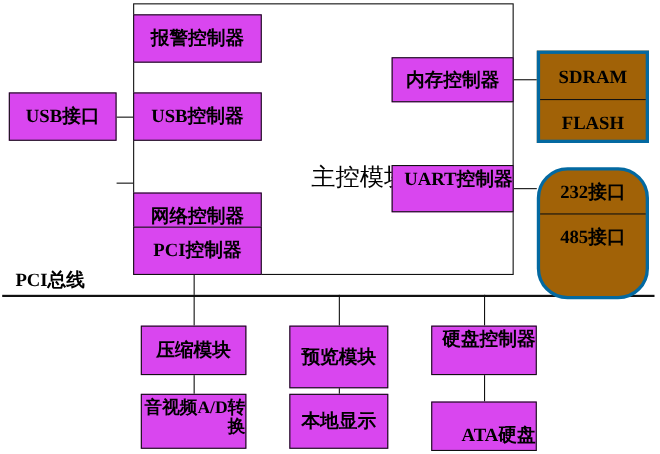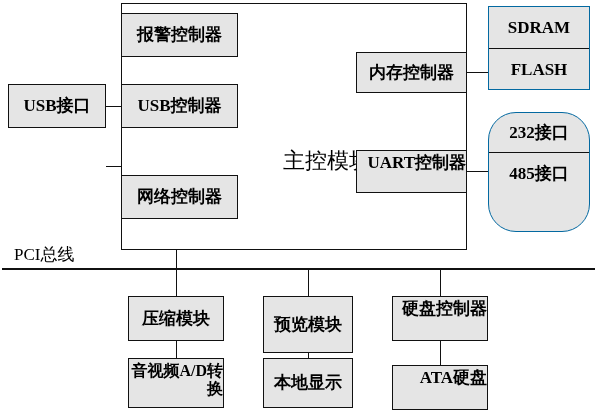--- a/index.html
+++ b/index.html
@@ -12,36 +12,37 @@
     width: 600px;
     height: 413px;
     background: #ffffff;
     font-family: "Liberation Serif", "DejaVu Serif", serif;
     overflow: hidden;
   }
   .box {
     position: absolute;
     box-sizing: border-box;
     border: 1px solid #111111;
-    background: #e5e5e5;
+    background: #d946ef;
     display: flex;
     align-items: center;
     justify-content: center;
     text-align: center;
     font-weight: bold;
     color: #000000;
     line-height: 1.15;
     z-index: 3;
   }
   .group {
     position: absolute;
     box-sizing: border-box;
-    border: 1px solid #0369a1;
-    background: #e5e5e5;
+    border: 3px solid #0369a1;
+    background: #a16207;
     z-index: 3;
+    margin-top: 40px;
   }
   .group .cell {
     box-sizing: border-box;
     display: flex;
     align-items: center;
     justify-content: center;
     text-align: center;
     font-weight: bold;
     color: #000000;
     border-bottom: 1px solid #111111;
@@ -75,21 +76,21 @@
     z-index: 2;
   }
   .bus {
     position: absolute;
     background: #111111;
     height: 2px;
     z-index: 2;
   }
   .bus-label {
     position: absolute;
-    font-weight: normal;
+    font-weight: bold;
     color: #000000;
     white-space: nowrap;
     z-index: 4;
   }
   .t22 { font-size: 22px; margin-top: 39px; }
   .t17 { font-size: 17px; }
   .t16 { font-size: 16px; }
   .wrap-right {
     text-align: right;
     padding-right: 6px;
@@ -113,20 +114,23 @@
   <div class="line-h" style="left:106px; top:166px; width:15px;"></div>
 
   <div class="box t17" style="left:121px; top:13px; width:117px; height:44px;">
     <span>报警控制器</span>
   </div>
   <div class="box t17" style="left:121px; top:84px; width:117px; height:44px;">
     <span>USB控制器</span>
   </div>
   <div class="box t17" style="left:121px; top:144px; width:117px; height:44px;margin-top:31px;">
     <span>网络控制器</span>
+  </div>
+  <div class="box t17" style="left:121px; top:206px; width:117px; height:44px;">
+    <span>PCI控制器</span>
   </div>
 
   <div class="box t17" style="left:356px; top:52px; width:111px; height:41px;">
     <span>内存控制器</span>
   </div>
   <div class="box t17" style="left:356px; top:150px; width:111px; height:43px; display:block; padding-top:2px;">
     <span class="wrap-right">UART控制器</span>
   </div>
 
   <div class="line-h" style="left:467px; top:72px; width:21px;"></div>
@@ -172,17 +176,17 @@
   </div>
   <div class="line-v" style="left:308px; top:341px; height:17px;"></div>
   <div class="box t17" style="left:263px; top:358px; width:90px; height:50px;">
     <span>本地显示</span>
   </div>
 
   <div class="box t17" style="left:392px; top:296px; width:96px; height:45px; display:block; padding-top:2px;">
     <span class="wrap-right">硬盘控制器</span>
   </div>
   <div class="line-v" style="left:440px; top:341px; height:24px;"></div>
-  <div class="box t17" style="left:392px; top:365px; width:96px; height:45px; display:block; padding-top:2px;">
+  <div class="box t17" style="left:392px; top:365px; width:96px; height:45px; display:block; padding-top:20px;">
     <span class="wrap-right">ATA硬盘</span>
   </div>
 
 </div>
 
 </body></html>

